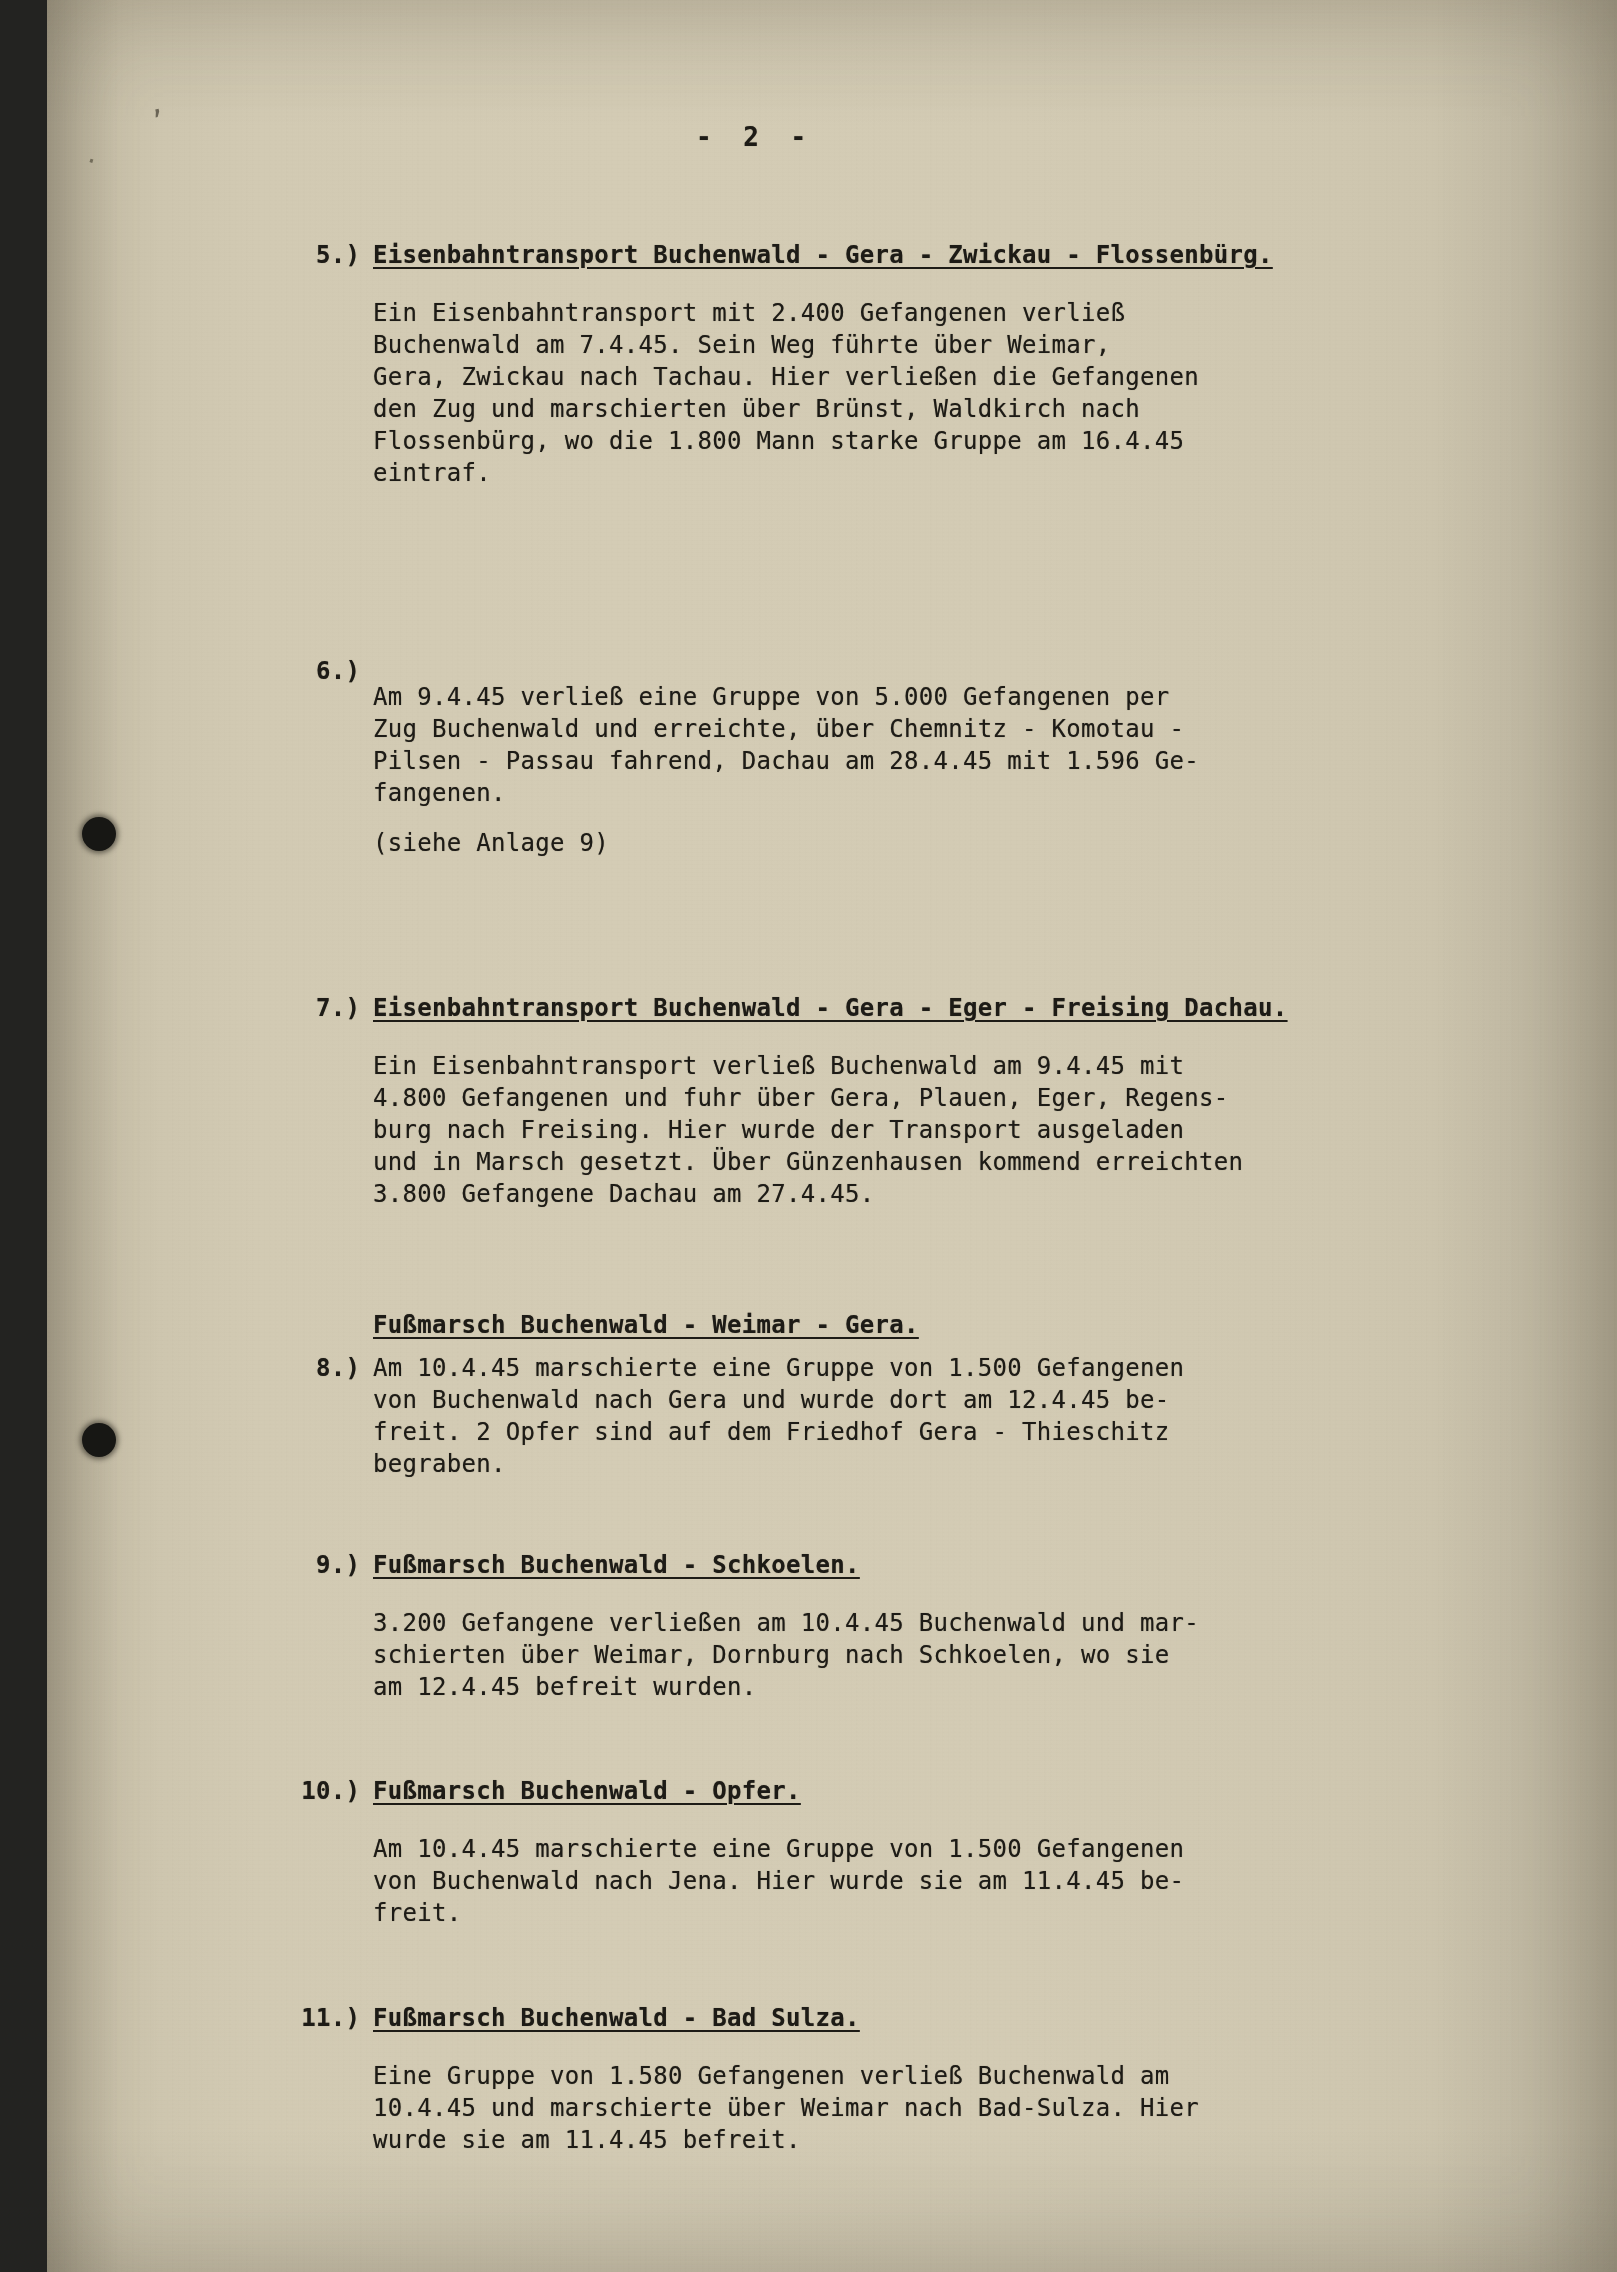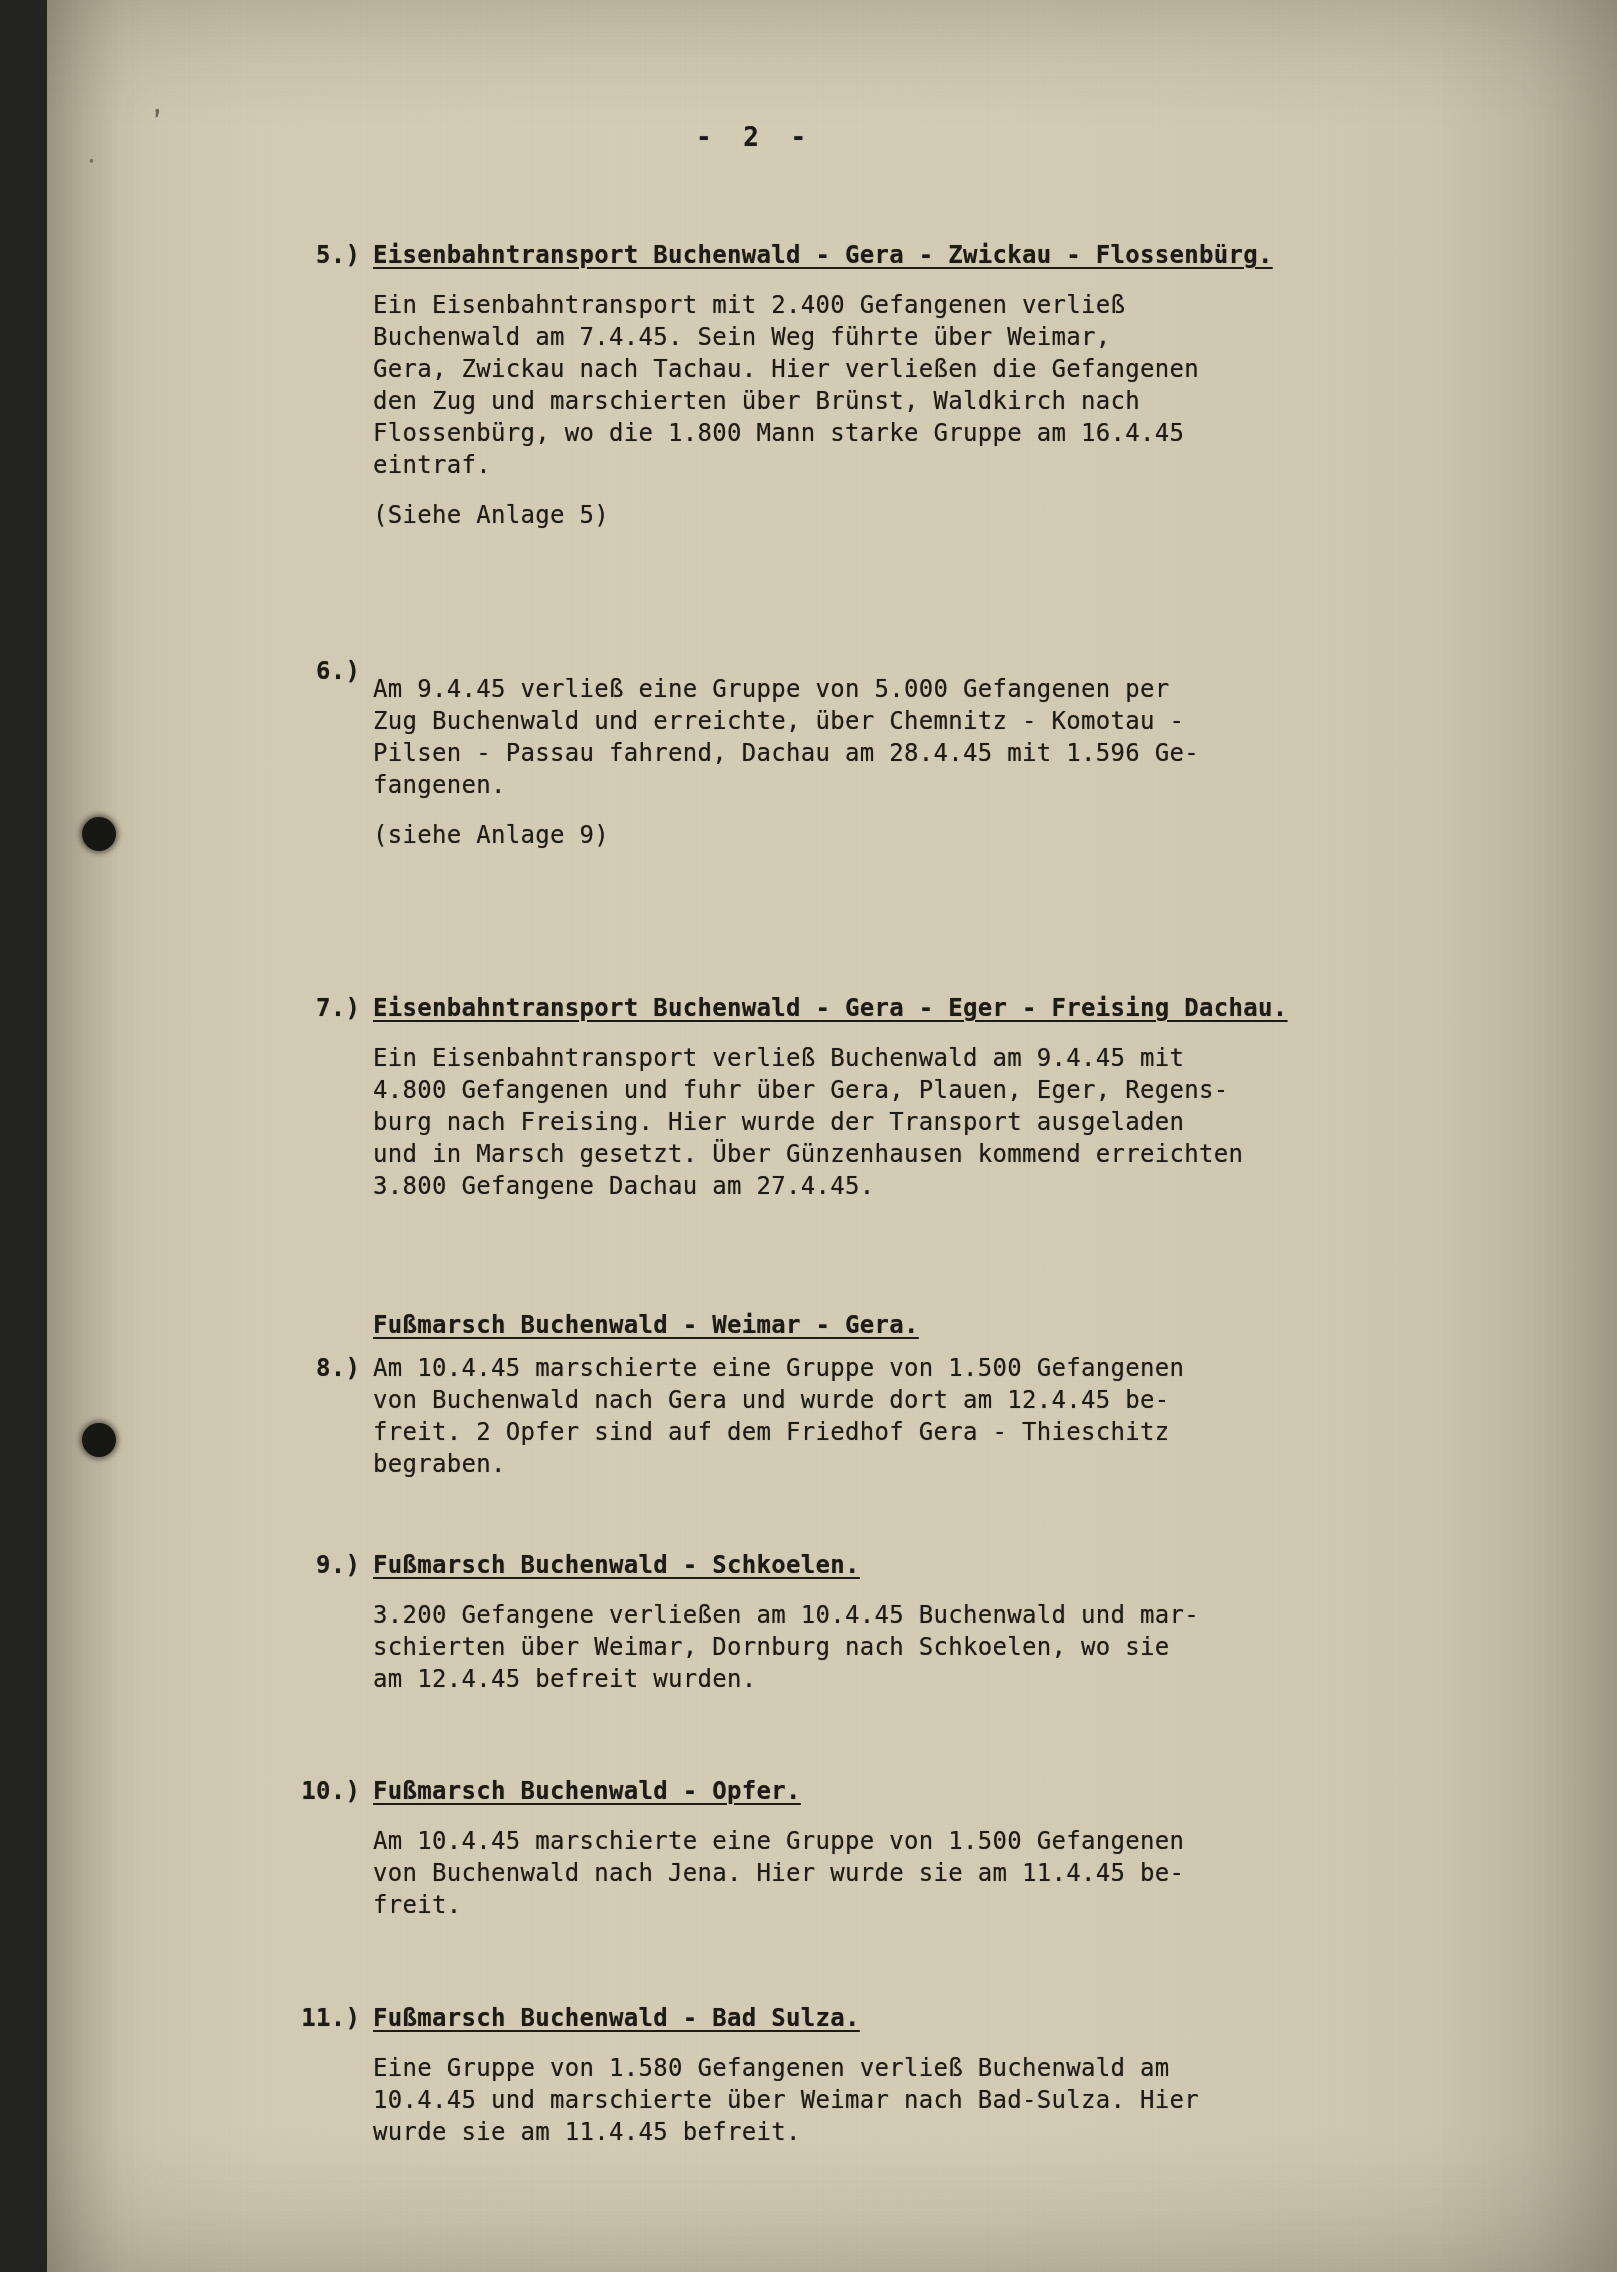--- a/index.html
+++ b/index.html
@@ -141,21 +141,21 @@
   }
   .heading {
     margin-left: 86px;
     font-weight: bold;
     text-decoration: underline;
     text-decoration-thickness: 1.6px;
     text-underline-offset: 4px;
   }
   .body {
     margin-left: 86px;
-    margin-top: 18px;
+    margin-top: 26px;
     white-space: pre-wrap;
   }
   .body.tight { margin-top: 8px; }
   .anlage {
     margin-left: 86px;
     margin-top: 18px;
   }
   .standalone-heading {
     position: absolute;
     left: 373px;
@@ -188,21 +188,20 @@
     <div class="item" style="top: 239px;">
       <span class="num">5.)</span>
       <div class="heading">Eisenbahntransport Buchenwald - Gera - Zwickau -
 Flossenbürg.</div>
       <div class="body">Ein Eisenbahntransport mit 2.400 Gefangenen verließ
 Buchenwald am 7.4.45. Sein Weg führte über Weimar,
 Gera, Zwickau nach Tachau. Hier verließen die Gefangenen
 den Zug und marschierten über Brünst, Waldkirch nach
 Flossenbürg, wo die 1.800 Mann starke Gruppe am 16.4.45
 eintraf.</div>
-      <div class="anlage">(Siehe Anlage 5)</div>
     </div>
 
     <div class="item" style="top: 655px;">
       <span class="num">6.)</span>
       <div class="body">Am 9.4.45 verließ eine Gruppe von 5.000 Gefangenen per
 Zug Buchenwald und erreichte, über Chemnitz - Komotau -
 Pilsen - Passau fahrend, Dachau am 28.4.45 mit 1.596 Ge-
 fangenen.</div>
       <div class="anlage">(siehe Anlage 9)</div>
     </div>

